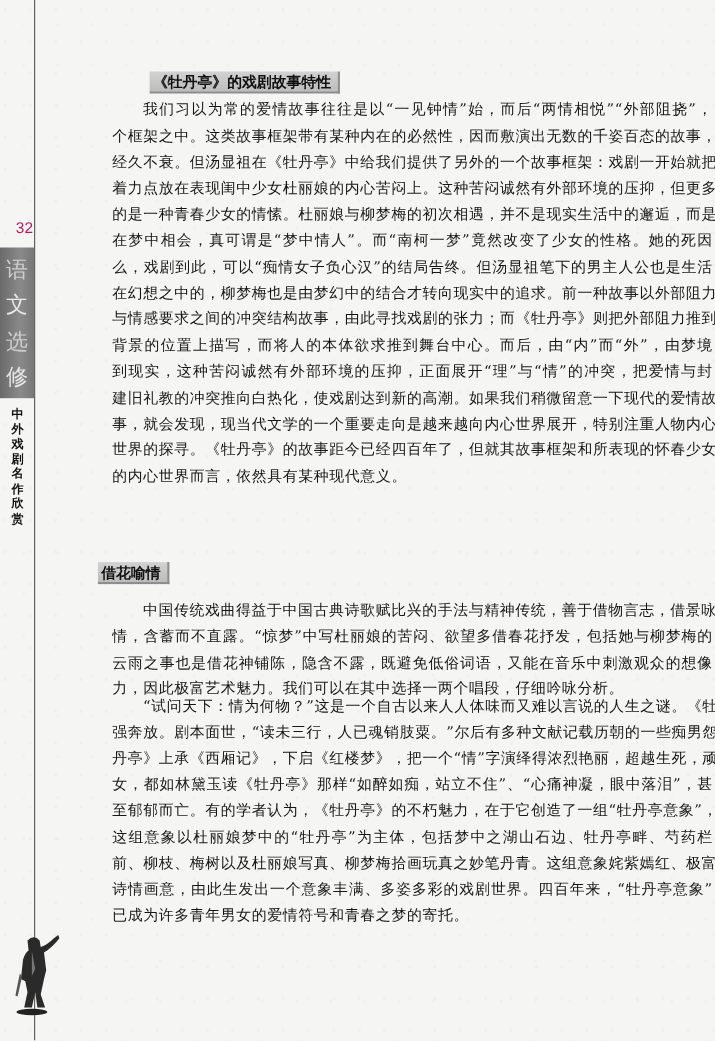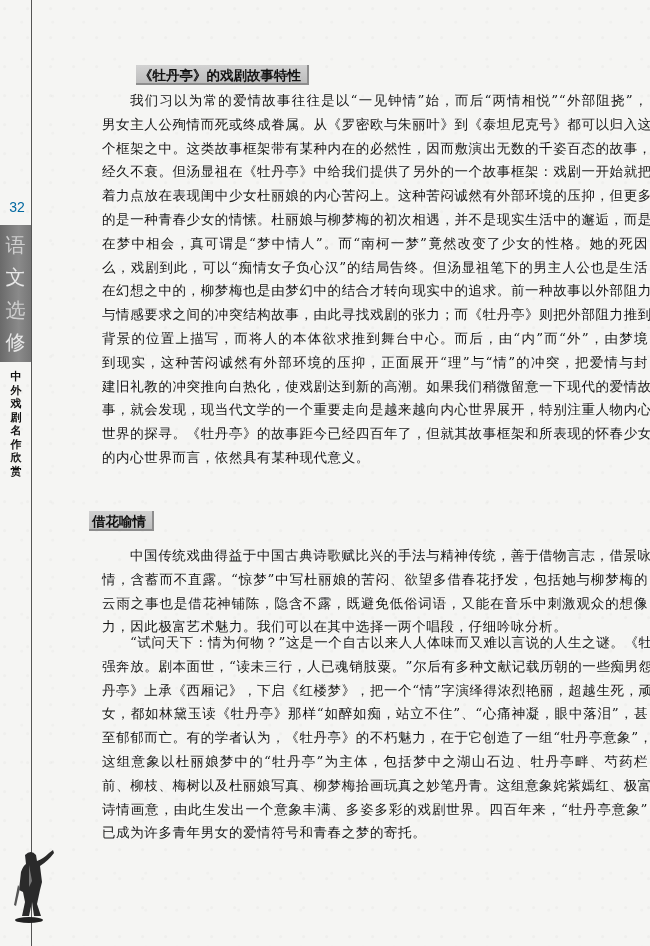--- a/index.html
+++ b/index.html
@@ -14,22 +14,22 @@
     background:
       radial-gradient(circle at 20% 30%, rgba(0,0,0,0.025) 0 1px, transparent 2px),
       radial-gradient(circle at 70% 60%, rgba(0,0,0,0.02) 0 1px, transparent 2px),
       #f5f5f3;
     background-size: 23px 29px, 31px 37px, auto;
   }
   .margin-rule {
     position:absolute; left:31px; top:0; width:1px; height:946px; background:#555;
   }
   .page-number {
-    position:absolute; left:4px; top:199px; width:26px; text-align:center;
-    font-family:"Liberation Sans","DejaVu Sans",sans-serif; font-size:14px; color:#0369a1;
+    position:absolute; left:4px; top:199px; width:26px; text-align:right;
+    font-family:"Liberation Sans","DejaVu Sans",sans-serif; font-size:14px; color:#be185d;
   }
   .series-band {
     position:absolute; left:0; top:225px; width:31px; height:137px;
     background:linear-gradient(90deg,#6a6a6a,#8a8a8a 60%,#777);
     display:flex; flex-direction:column; align-items:center; justify-content:space-around;
     padding:4px 0; box-sizing:border-box;
   }
   .series-band span {
     font-family:"DejaVu Serif",serif; font-size:20px; color:#e8e8e8; line-height:1;
   }
@@ -89,21 +89,20 @@
   <ellipse cx="24" cy="75" rx="14" ry="3" fill="#222"></ellipse>
   <path d="M20 10 q6 -6 11 0 l1 6 q6 -2 12 -8 l4 -3 l1 3 q-6 8 -14 13 l2 16 l-2 8 l-3 14 l4 12 l-7 0 l-2 -14 l-3 14 l-7 0 l3 -14 l-2 -10 l-4 -2 l2 -18 q2 -6 5 -8 z" fill="#2a2a2a"></path>
   <path d="M13 40 l-4 20 l2 1 l4 -18 z" fill="#555"></path>
   <path d="M24 20 l3 16 l-3 6 z" fill="#777"></path>
 </svg>
 
 <div class="section-heading" style="top:65px;margin-left:47px;">《牡丹亭》的戏剧故事特性</div>
 
 <div class="para" style="top:89px; text-indent:0;">
   <span class="line first">我们习以为常的爱情故事往往是以“一见钟情”始，而后“两情相悦”“外部阻挠”，</span>
-  <span class="line">男女主人公殉情而死或终成眷属。从《罗密欧与朱丽叶》到《泰坦尼克号》都可以归入这</span>
   <span class="line">个框架之中。这类故事框架带有某种内在的必然性，因而敷演出无数的千姿百态的故事，</span>
   <span class="line">经久不衰。但汤显祖在《牡丹亭》中给我们提供了另外的一个故事框架：戏剧一开始就把</span>
   <span class="line">着力点放在表现闺中少女杜丽娘的内心苦闷上。这种苦闷诚然有外部环境的压抑，但更多</span>
   <span class="line">的是一种青春少女的情愫。杜丽娘与柳梦梅的初次相遇，并不是现实生活中的邂逅，而是</span>
   <span class="line">在梦中相会，真可谓是“梦中情人”。而“南柯一梦”竟然改变了少女的性格。她的死因</span>
   <span class="line">么，戏剧到此，可以“痴情女子负心汉”的结局告终。但汤显祖笔下的男主人公也是生活</span>
   <span class="line">在幻想之中的，柳梦梅也是由梦幻中的结合才转向现实中的追求。前一种故事以外部阻力</span>
   <span class="line">与情感要求之间的冲突结构故事，由此寻找戏剧的张力；而《牡丹亭》则把外部阻力推到</span>
   <span class="line">背景的位置上描写，而将人的本体欲求推到舞台中心。而后，由“内”而“外”，由梦境</span>
   <span class="line">到现实，这种苦闷诚然有外部环境的压抑，正面展开“理”与“情”的冲突，把爱情与封</span>

